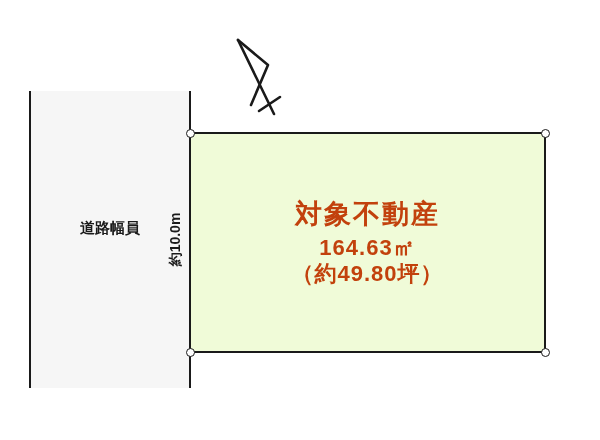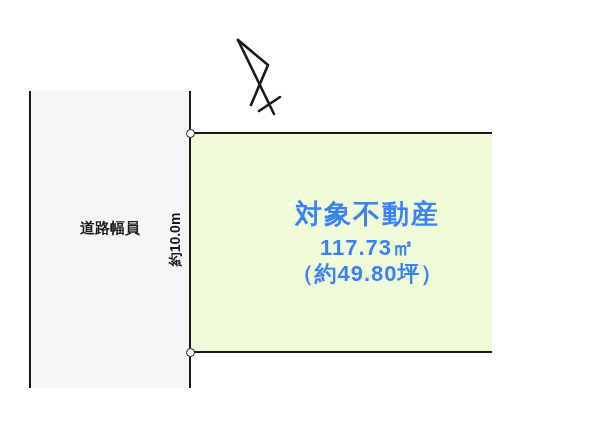--- a/index.html
+++ b/index.html
@@ -1,17 +1,17 @@
 <!DOCTYPE html>
 <html style="--property-fill: #f0fbd8; --road-fill: #f6f6f6; --line: #1a1a1a;"><head>
 <meta charset="utf-8">
 <style>
   html,body{margin:0;padding:0;background:#fff;}
   .stage{
-    position:relative;width:492px;height:440px;background:#fff;overflow:hidden;
+    position:relative;width:600px;height:440px;background:#fff;overflow:hidden;
     font-family:"Liberation Sans","DejaVu Sans",sans-serif;
   }
   .road{
     position:absolute;left:29px;top:91px;width:162px;height:297px;
     background:var(--road-fill,#f6f6f6);
     border-left:2px solid var(--line,#1a1a1a);
     border-right:2px solid var(--line,#1a1a1a);
     box-sizing:border-box;
   }
   .road-label{
@@ -24,21 +24,21 @@
     border:2px solid var(--line,#1a1a1a);
     box-sizing:border-box;
   }
   .frontage{
     position:absolute;left:139px;top:231px;width:72px;height:17px;
     text-align:center;font-size:14px;font-weight:600;color:var(--line,#1a1a1a);
     transform:rotate(-90deg);white-space:nowrap;
   }
   .ptext{
     position:absolute;left:189px;top:198px;width:357px;text-align:center;
-    color:#3b82f6;
+    color:#c2410c;
   }
   .ptitle{font-size:27px;font-weight:700;letter-spacing:2px;line-height:32px;}
   .parea{font-size:22px;font-weight:600;line-height:26px;margin-top:5px;letter-spacing:1px;}
   .ptsubo{font-size:22px;font-weight:700;line-height:26px;letter-spacing:1px;}
   .north{position:absolute;left:224px;top:28px;width:72px;height:96px;}
   .north path{stroke:var(--line,#111);stroke-width:2.6;fill:none;stroke-linecap:round;stroke-linejoin:round;}
   .marker{
     position:absolute;width:9px;height:9px;border:1.8px solid var(--line,#111);
     background:#fff;border-radius:50%;box-sizing:border-box;
   }
@@ -57,21 +57,21 @@
   <div class="road-label">
     <div>道路幅員</div>
   </div>
 
   <div class="property"></div>
 
   <div class="frontage">約10.0m</div>
 
   <div class="ptext">
     <div class="ptitle">対象不動産</div>
-    <div class="parea">117.73㎡</div>
+    <div class="parea">164.63㎡</div>
     <div class="ptsubo">（約49.80坪）</div>
   </div>
 
   <svg class="north" viewBox="0 0 72 96" aria-hidden="true">
     <path d="M14 12 L44 37 L27 77"></path>
     <path d="M14 12 L50 86"></path>
     <path d="M56 69 L35 83"></path>
   </svg>
 
   <div class="marker m-tl"></div>

